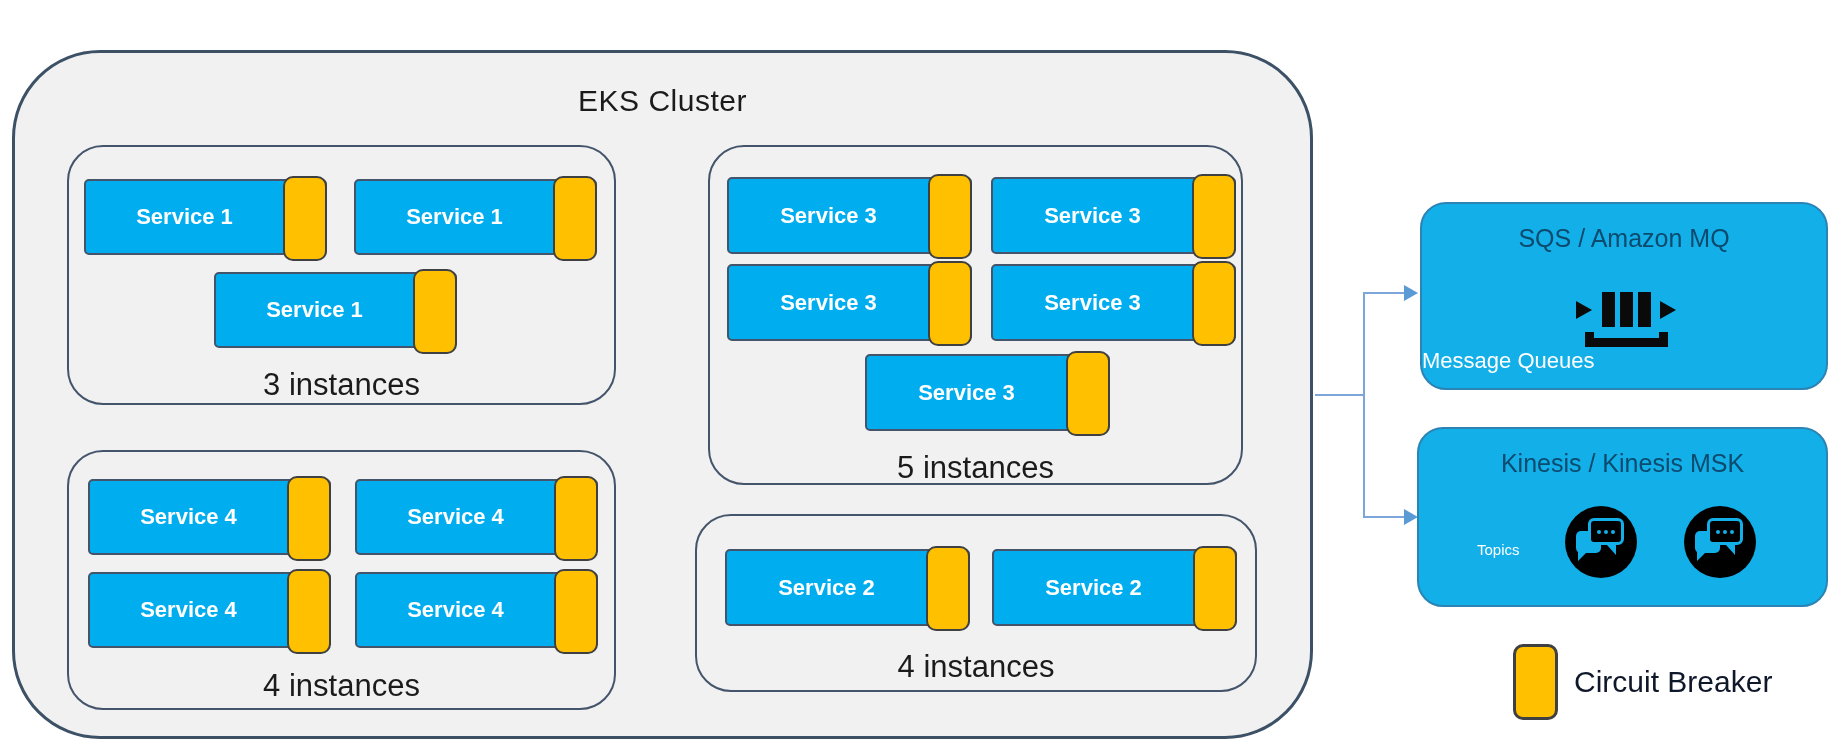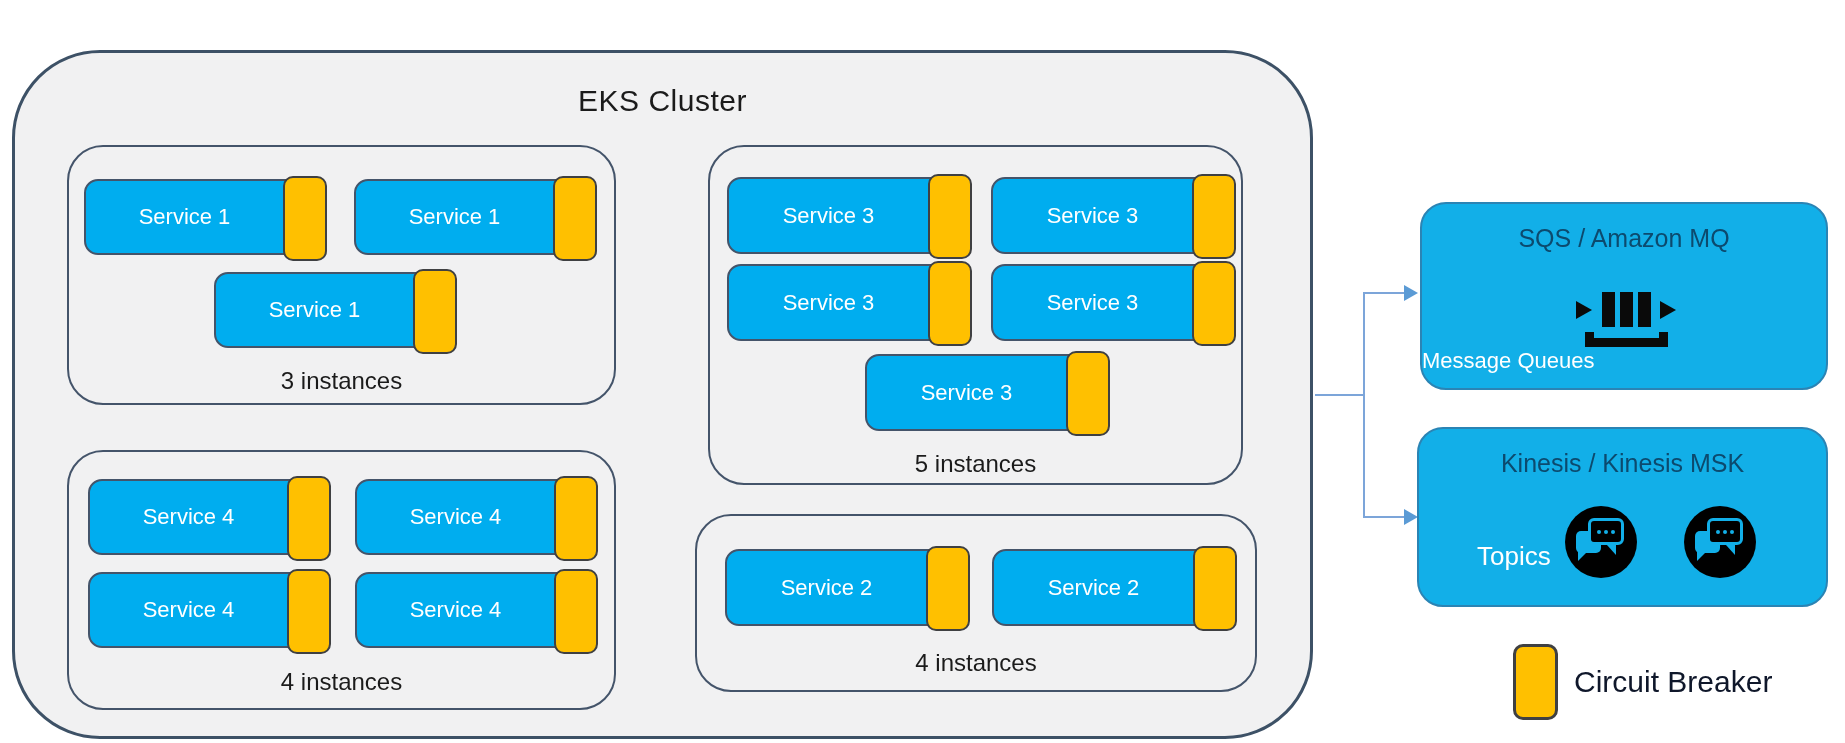--- a/index.html
+++ b/index.html
@@ -21,49 +21,49 @@
   .group {
     position:absolute; border:2px solid #44546A; border-radius:36px;
     background:transparent;
   }
   .g-a { left:67px;  top:113px; width:549px; height:260px; }
   .g-b { left:67px;  top:418px; width:549px; height:260px; }
   .g-c { left:708px; top:113px; width:535px; height:340px; }
   .g-d { left:695px; top:482px; width:562px; height:178px; }
 
   .group-label {
-    position:absolute; text-align:center; font-size:24px; color:#1b1b1b;
+    position:absolute; text-align:center; font-size:31px; color:#1b1b1b;
   }
   .gl-a { left:67px;  top:335px; width:549px; }
   .gl-b { left:67px;  top:636px; width:549px; }
   .gl-c { left:708px; top:418px; width:535px; }
   .gl-d { left:695px; top:617px; width:562px; }
 
   
   .svc {
     position:absolute; width:243px; height:76px;
-    background:#00ADEF; border:2px solid #44546A; border-radius:14px;
-    display:flex; align-items:center; justify-content:center;
+    background:#00ADEF; border:2px solid #44546A; border-radius:5px;
+    display:flex; align-items:center; justify-content:center;font-weight:bold;
   }
   .svc-label { color:#ffffff; font-size:22px; padding-right:42px; }
   .cb {
     position:absolute; right:-2px; top:-5px; width:44px; height:85px;
     background:#FFC000; border:2px solid #3F4042; border-radius:10px;
   }
 
   
   .target {
     position:absolute; background:#12AFE8; border:2px solid #2b84b4; border-radius:26px;
     color:#ffffff;
   }
   .t-sqs { left:1420px; top:170px; width:408px; height:188px; }
   .t-kin { left:1417px; top:395px; width:411px; height:180px; }
   .target-title { position:absolute; left:0; top:20px; width:100%; text-align:center; font-size:25px; color:#0c4a6e; }
   .target-caption { position:absolute; left:0; bottom:14px; width:100%; font-size:22px; color:#ffffff; }
-  .topics-caption { position:absolute; left:58px; top:112px; font-size:26px; color:#ffffff; }
+  .topics-caption { position:absolute; left:58px; top:112px; font-size:15px; color:#ffffff; }
 
   
   .mq-icon { position:absolute; left:50%; top:88px; width:112px; height:58px; transform:translateX(-50%); }
   .mq-bar { position:absolute; top:0; width:13px; height:35px; background:#0a0a0a; }
   .mq-b1 { left:34px; } .mq-b2 { left:52px; } .mq-b3 { left:70px; }
   .mq-tri { position:absolute; width:0; height:0; border-top:9px solid transparent; border-bottom:9px solid transparent; border-left:16px solid #0a0a0a; top:9px; }
   .mq-tri-l { left:8px; } .mq-tri-r { left:92px; }
   .mq-tray { position:absolute; left:17px; top:40px; width:83px; height:15px;
     border-left:9px solid #0a0a0a; border-right:9px solid #0a0a0a; border-bottom:9px solid #0a0a0a; }
 

